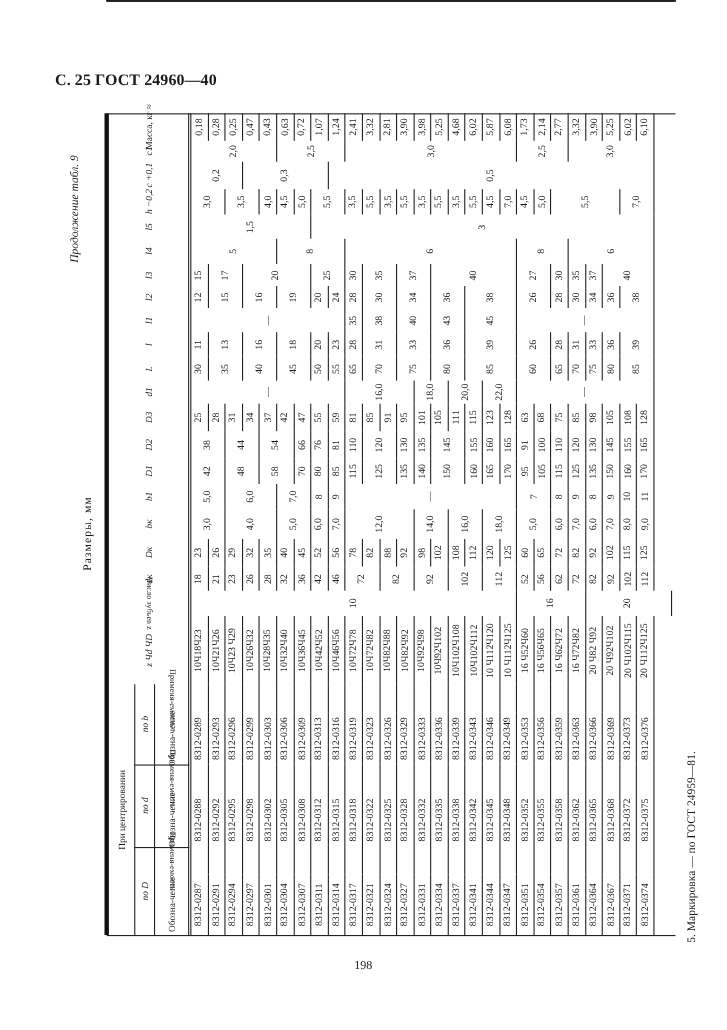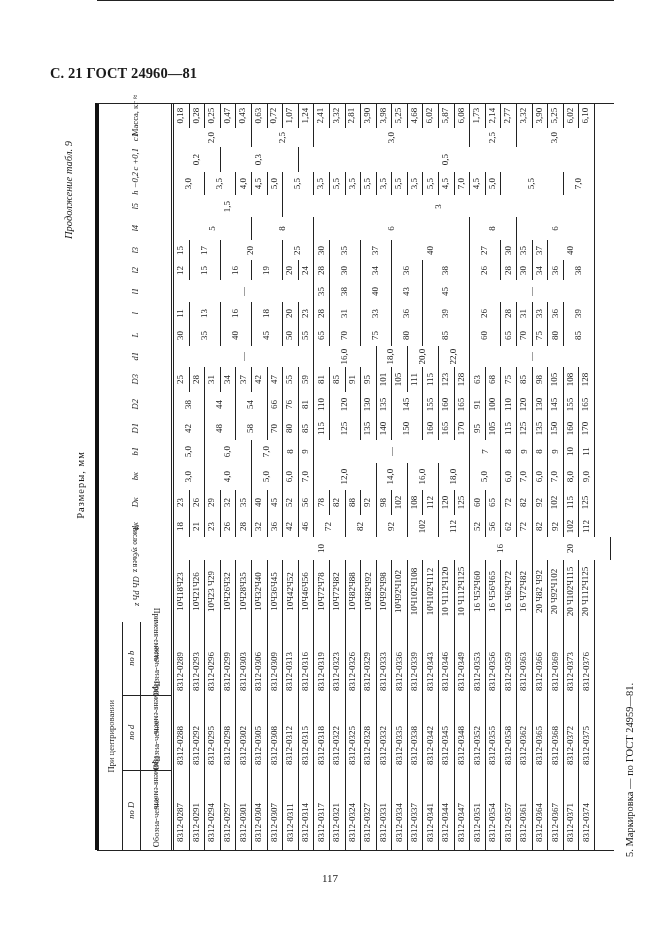--- a/index.html
+++ b/index.html
@@ -18,21 +18,21 @@
   .hdr span { font-size:8.5px; font-style:italic; }
   .hdr.plain span { font-style:normal; }
   .hdr.flip span { transform:rotate(90deg); font-style:normal; font-size:7.5px; }
   .caption { font-size:10.5px; }
   .pagenum { left:322px; top:872px; font-size:11px; }
   .footnote span { font-size:10.5px; }
 </style>
 </head>
 <body>
 
-<div class="abs page-title">С. 21 ГОСТ 24960—81</div>
+<div class="abs page-title">С. 25 ГОСТ 24960—40</div>
 
 <div class="vtext rot caption" style="left:68px; top:190px; font-style:italic;">Продолжение табл. 9</div>
 <div class="vtext rot caption" style="left:80px; top:485px; letter-spacing:1px;">Размеры, мм</div>
 
 <div id="table">
     <div class="thick-left"></div>
     <div class="hline" style="left: 97px; top: 103px; width: 517px; height: 1px;"></div>
     <div class="hline" style="left: 97px; top: 850px; width: 517px; height: 1px;"></div>
     <div class="dbl" style="left: 171px; top: 103px; width: 1px; height: 747px;"></div>
     <div class="dbl" style="left: 173px; top: 103px; width: 1px; height: 747px;"></div>
@@ -2075,15 +2075,15 @@
     <div class="cell" style="left: 562.815px; top: 490px; width: 15.5926px; height: 25px;">
       <span>115</span>
     </div>
     <div class="vline" style="left: 578.407px; top: 490px; width: 1px; height: 25px;"></div>
     <div class="cell" style="left: 578.407px; top: 490px; width: 15.5926px; height: 25px;">
       <span>125</span>
     </div>
     <div class="vline" style="left: 594px; top: 490px; width: 1px; height: 25px;"></div>
   </div>
 
-<div class="abs pagenum">117</div>
+<div class="abs pagenum">198</div>
 
 <div class="vtext rot footnote" style="left:628px; top:770px;"><span style="font-size:10.5px;">5. Маркировка — по ГОСТ 24959—81.</span></div>
 
 </body></html>

